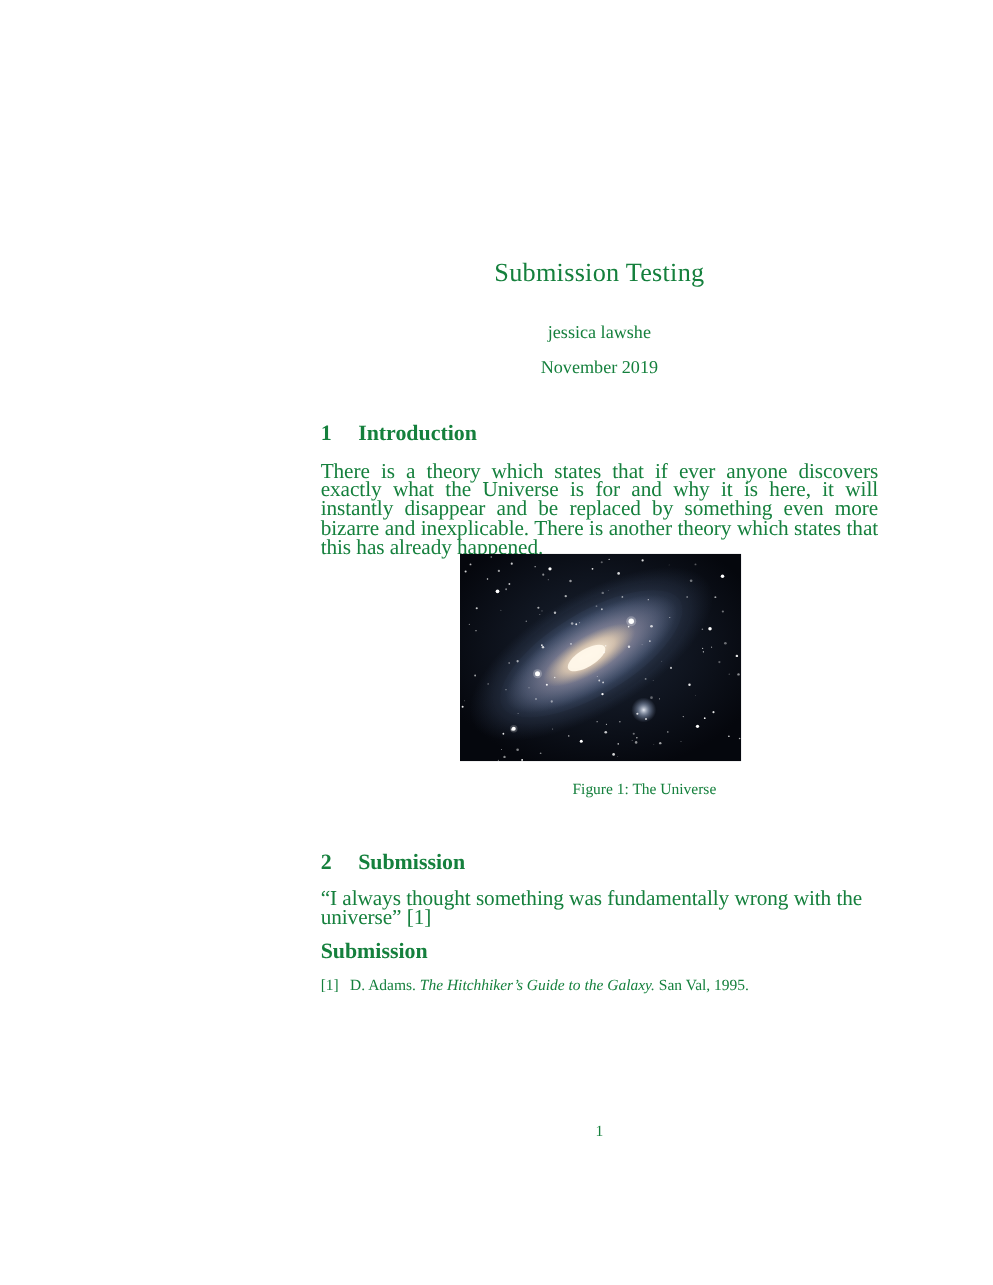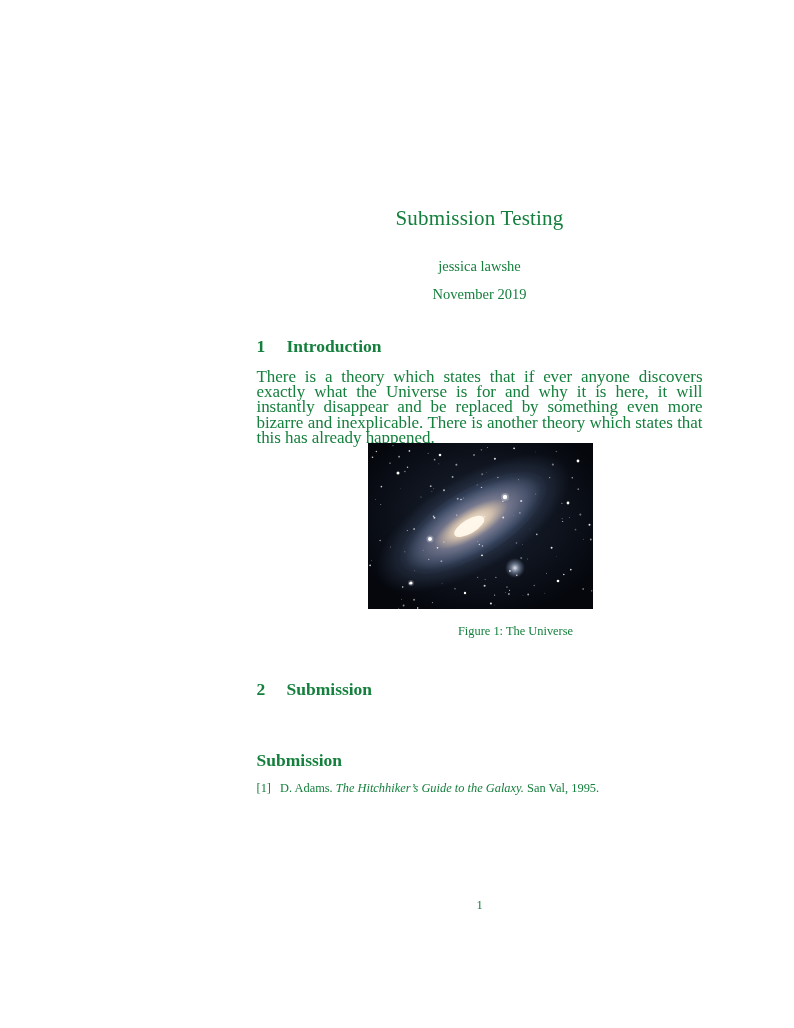--- a/index.html
+++ b/index.html
@@ -287,20 +287,21 @@
     </g>
   </svg>
 
   <div class="centered figure-caption">Figure 1: The Universe</div>
 
   <div class="section-heading h-conclusion">
     <span class="section-number">2</span>
     <span>Submission</span>
   </div>
 
+  <div class="body-text conclusion-body">“I always thought something was fundamentally wrong with the universe” [1]</div>
 
   <div class="section-heading h-references">
     <span>Submission</span>
   </div>
 
   <div class="ref-entry">
     <span class="ref-label">[1]</span>
     <span>D. Adams.</span>
     <span class="ref-title">The Hitchhiker’s Guide to the Galaxy.</span>
     <span>San Val, 1995.</span>

